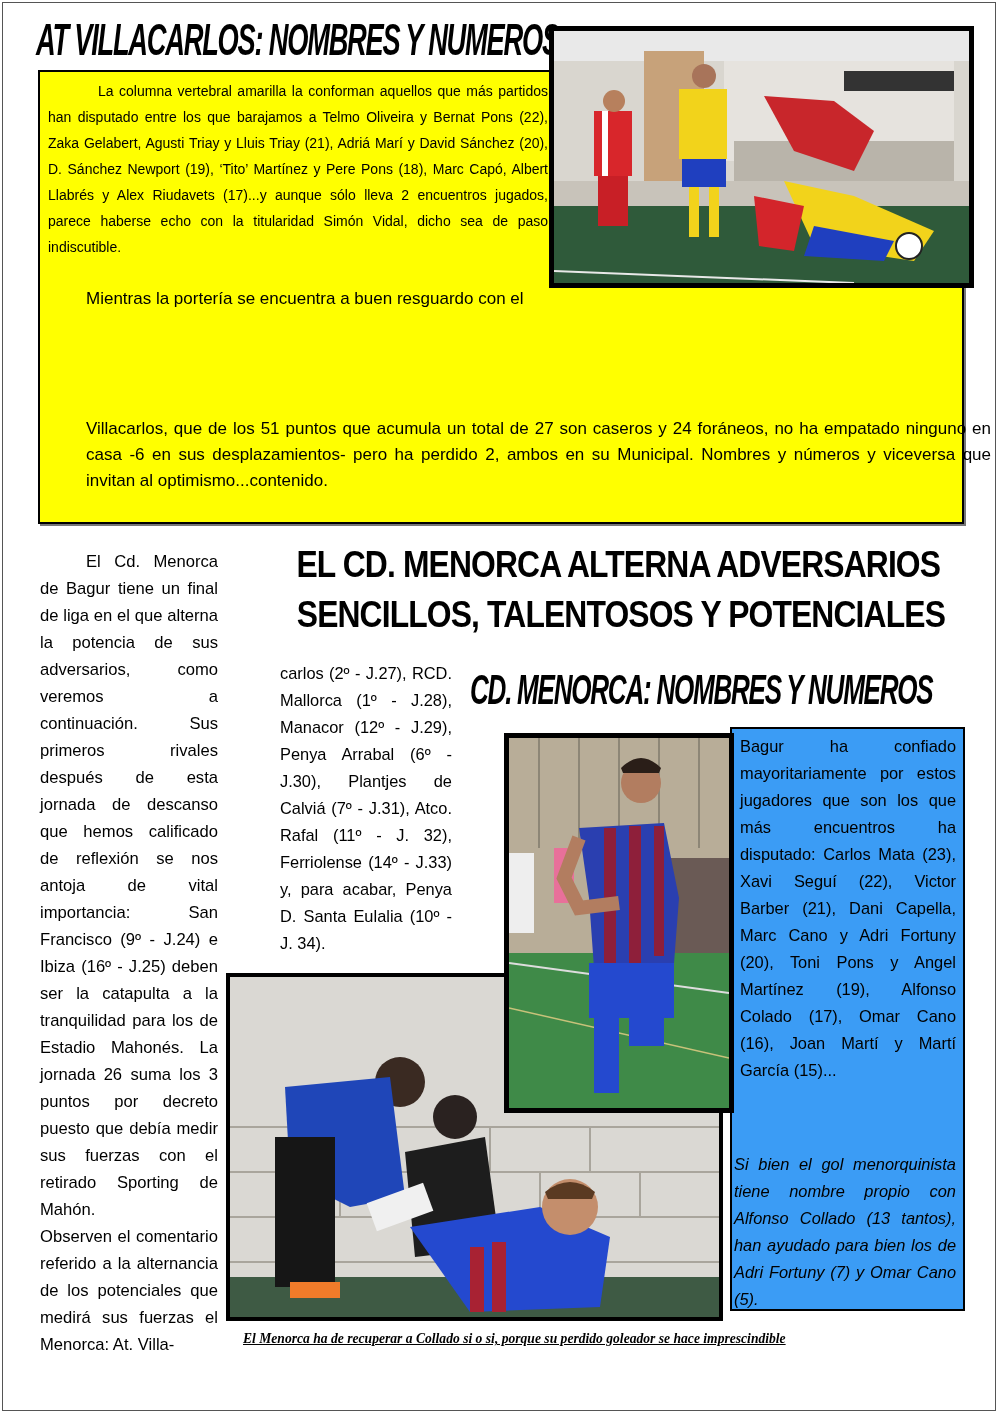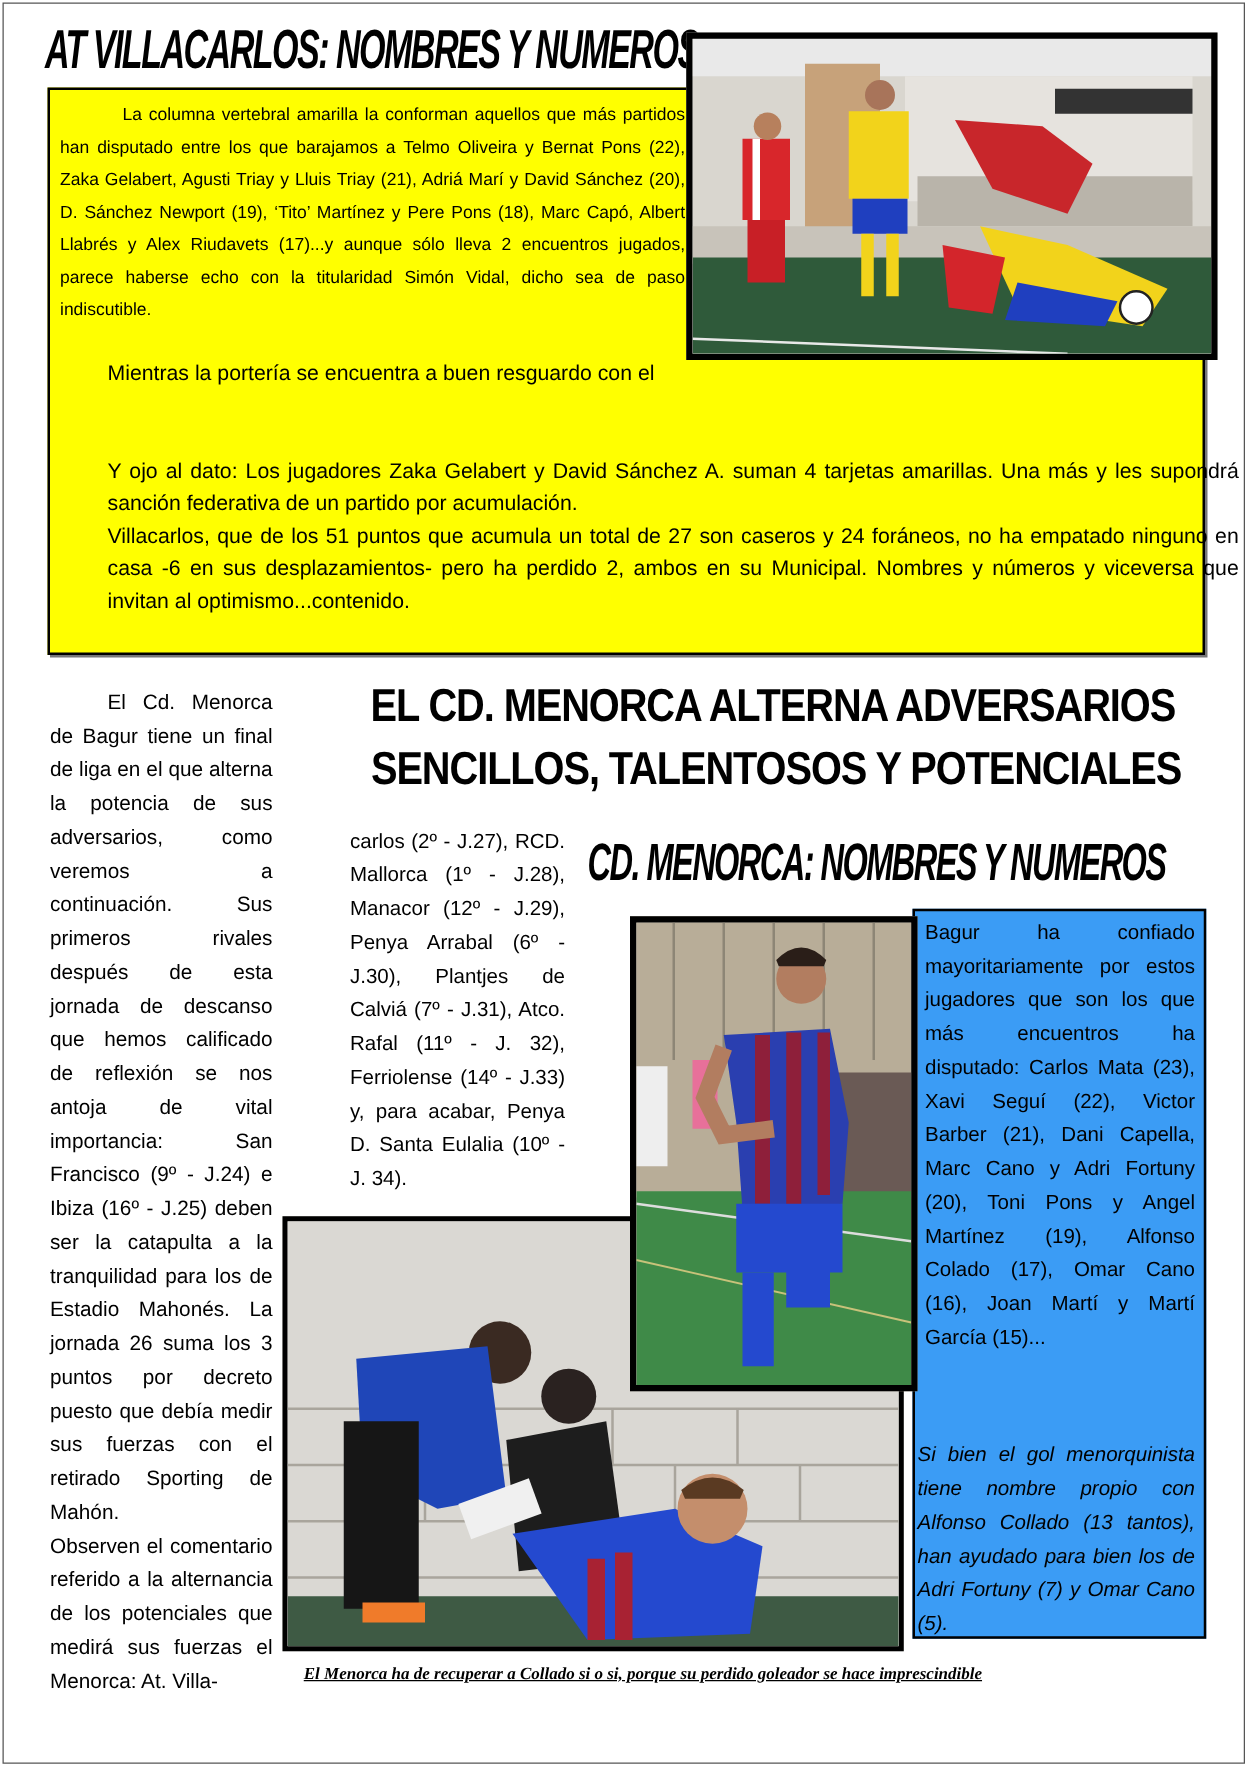--- a/index.html
+++ b/index.html
@@ -29,21 +29,20 @@
 </head>
 <body>
 
 <div class="frame"></div>
 
 <div id="title1" class="h-cond">AT VILLACARLOS: NOMBRES Y NUMEROS</div>
 
 <div id="ybox">
   <div id="ypara1" class="ytext"><span class="indent"></span><span>La columna vertebral amarilla la conforman aquellos que más partidos han disputado entre los que barajamos a Telmo Oliveira y Bernat Pons (22), Zaka Gelabert, Agusti Triay y Lluis Triay (21), Adriá Marí y David Sánchez (20), D. Sánchez Newport (19), ‘Tito’ Martínez y Pere Pons (18), Marc Capó, Albert Llabrés y Alex Riudavets (17)...y aunque sólo lleva 2 encuentros jugados, parece haberse echo con la titularidad Simón Vidal, dicho sea de paso indiscutible.</span></div>
   <div class="ycond" style="top:214px;">Mientras la portería se encuentra a buen resguardo con el</div>
-  <div class="ycond" style="top:292px;">Y ojo al dato: Los jugadores Zaka Gelabert y David Sánchez A. suman 4 tarjetas amarillas. Una más y les supondrá sanción federativa de un partido por acumulación.</div>
   <div class="ycond" style="top:344px;">Villacarlos, que de los 51 puntos que acumula un total de 27 son caseros y 24 foráneos, no ha empatado ninguno en casa -6 en sus desplazamientos- pero ha perdido 2, ambos en su Municipal. Nombres y números y viceversa que invitan al optimismo...contenido.</div>
 </div>
 
 <div id="photo1">
   <svg width="415" height="252" viewBox="0 0 415 252">
     <rect width="415" height="252" fill="#d9d6cf"></rect>
     <rect x="0" y="0" width="415" height="30" fill="#e9e9e9"></rect>
     <rect x="90" y="20" width="60" height="140" fill="#c7a27a"></rect>
     <rect x="170" y="30" width="230" height="100" fill="#e6e3de"></rect>
     <rect x="290" y="40" width="110" height="20" fill="#333"></rect>

